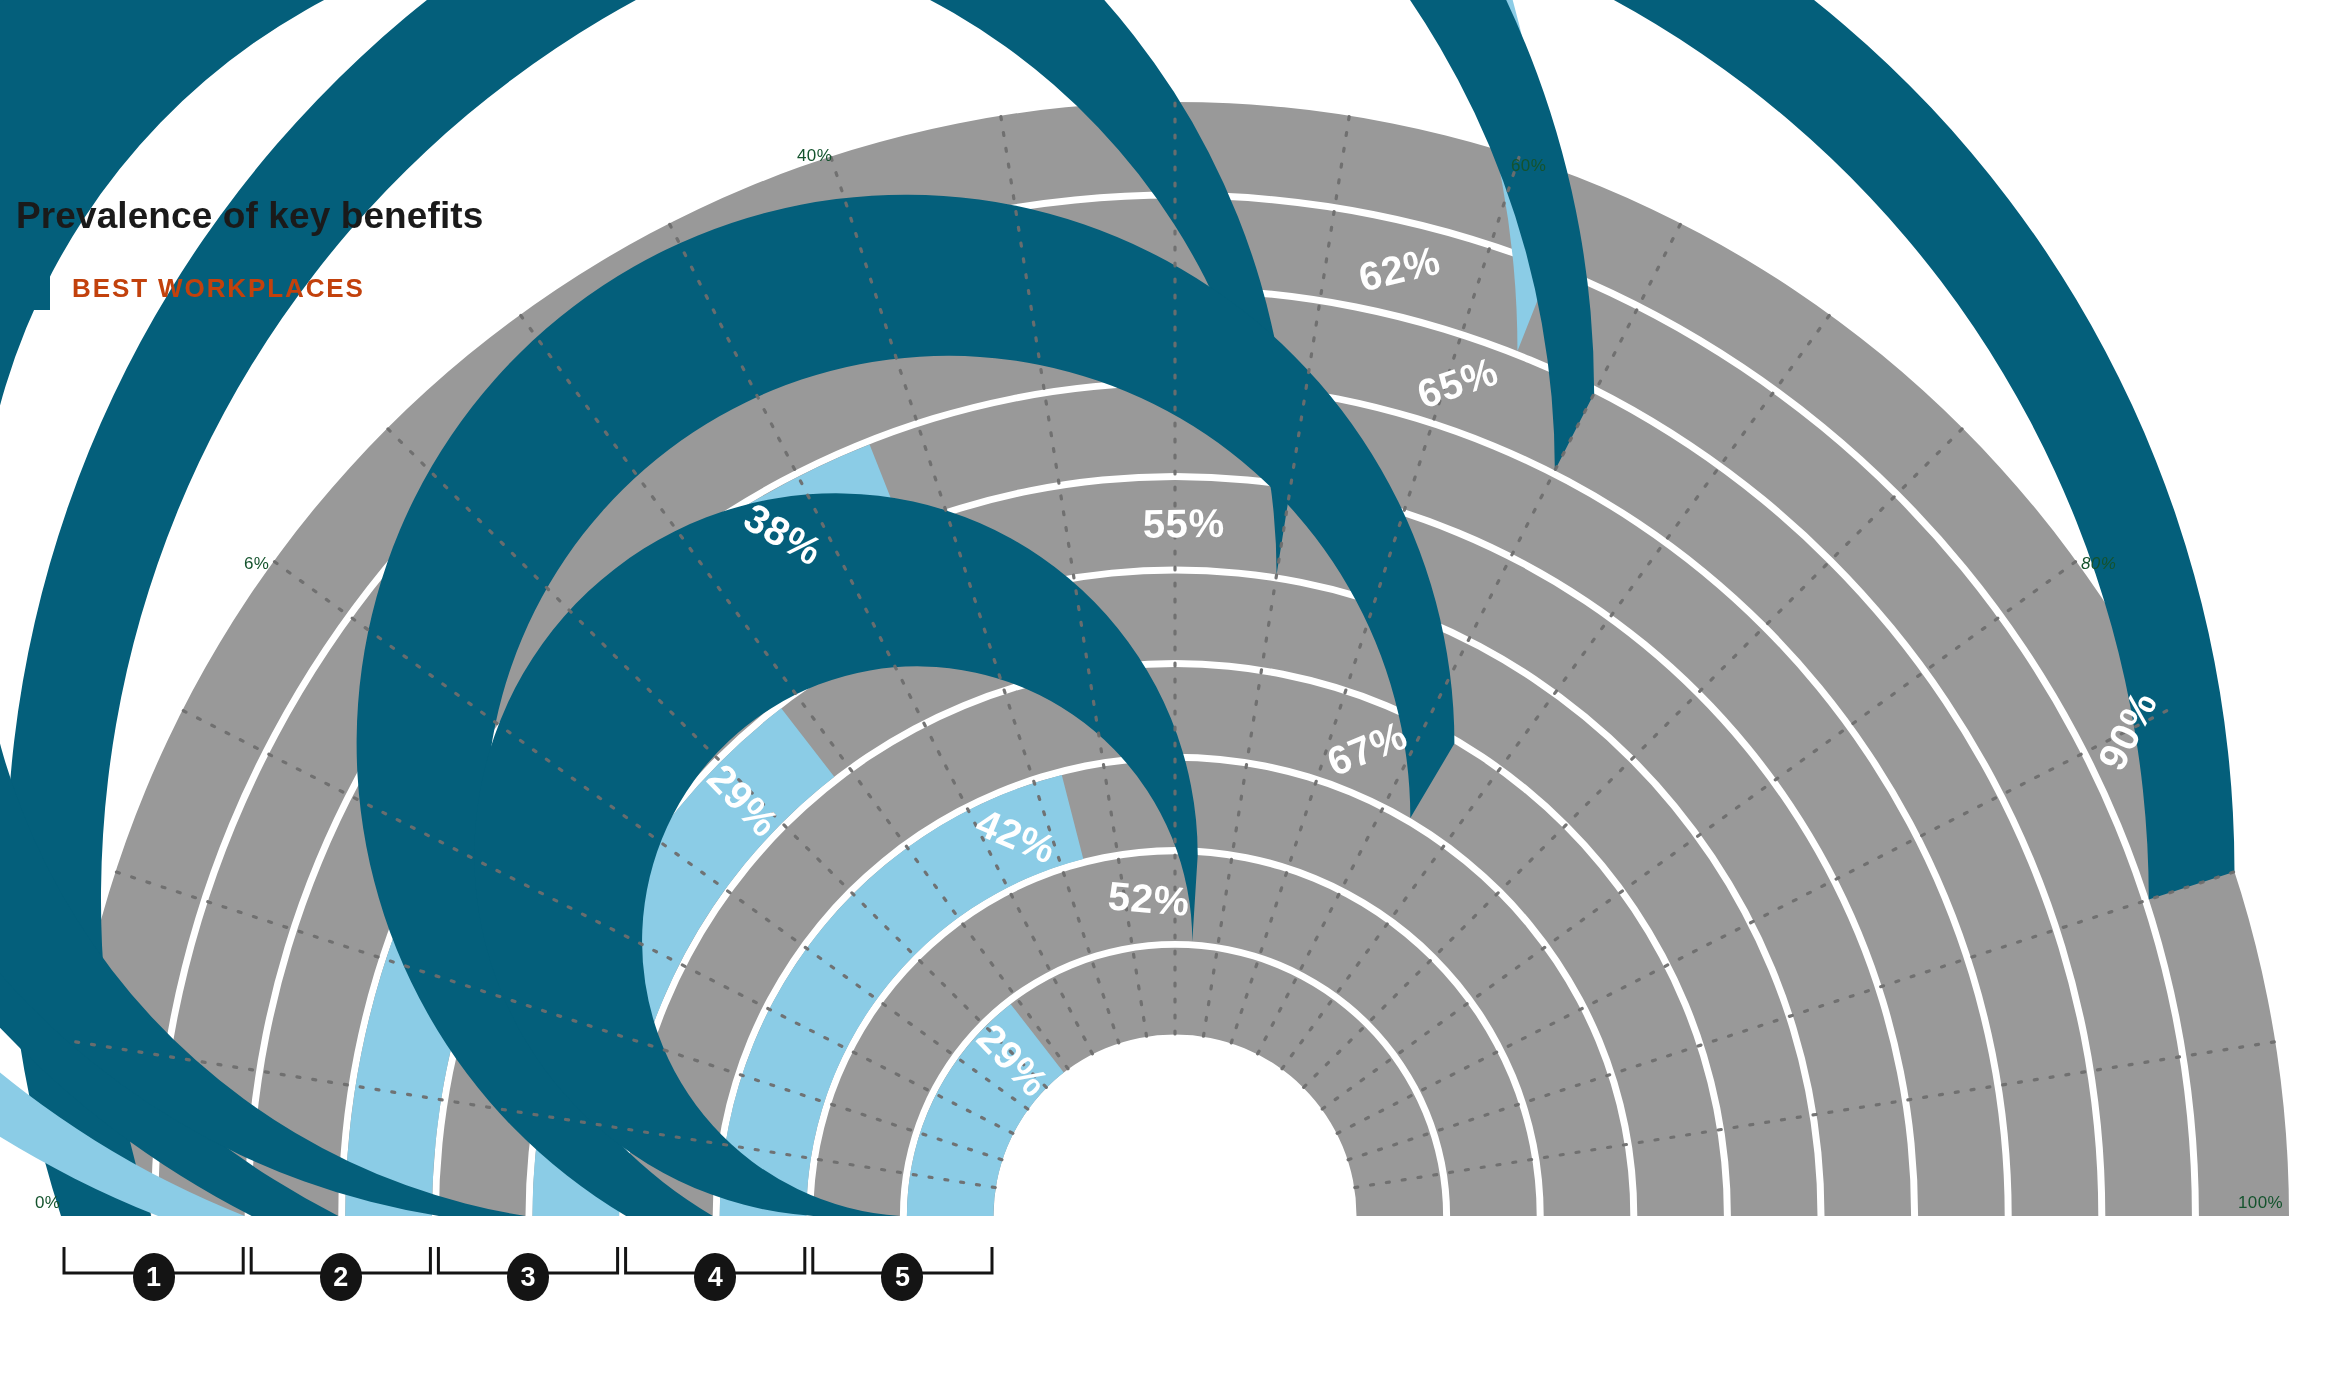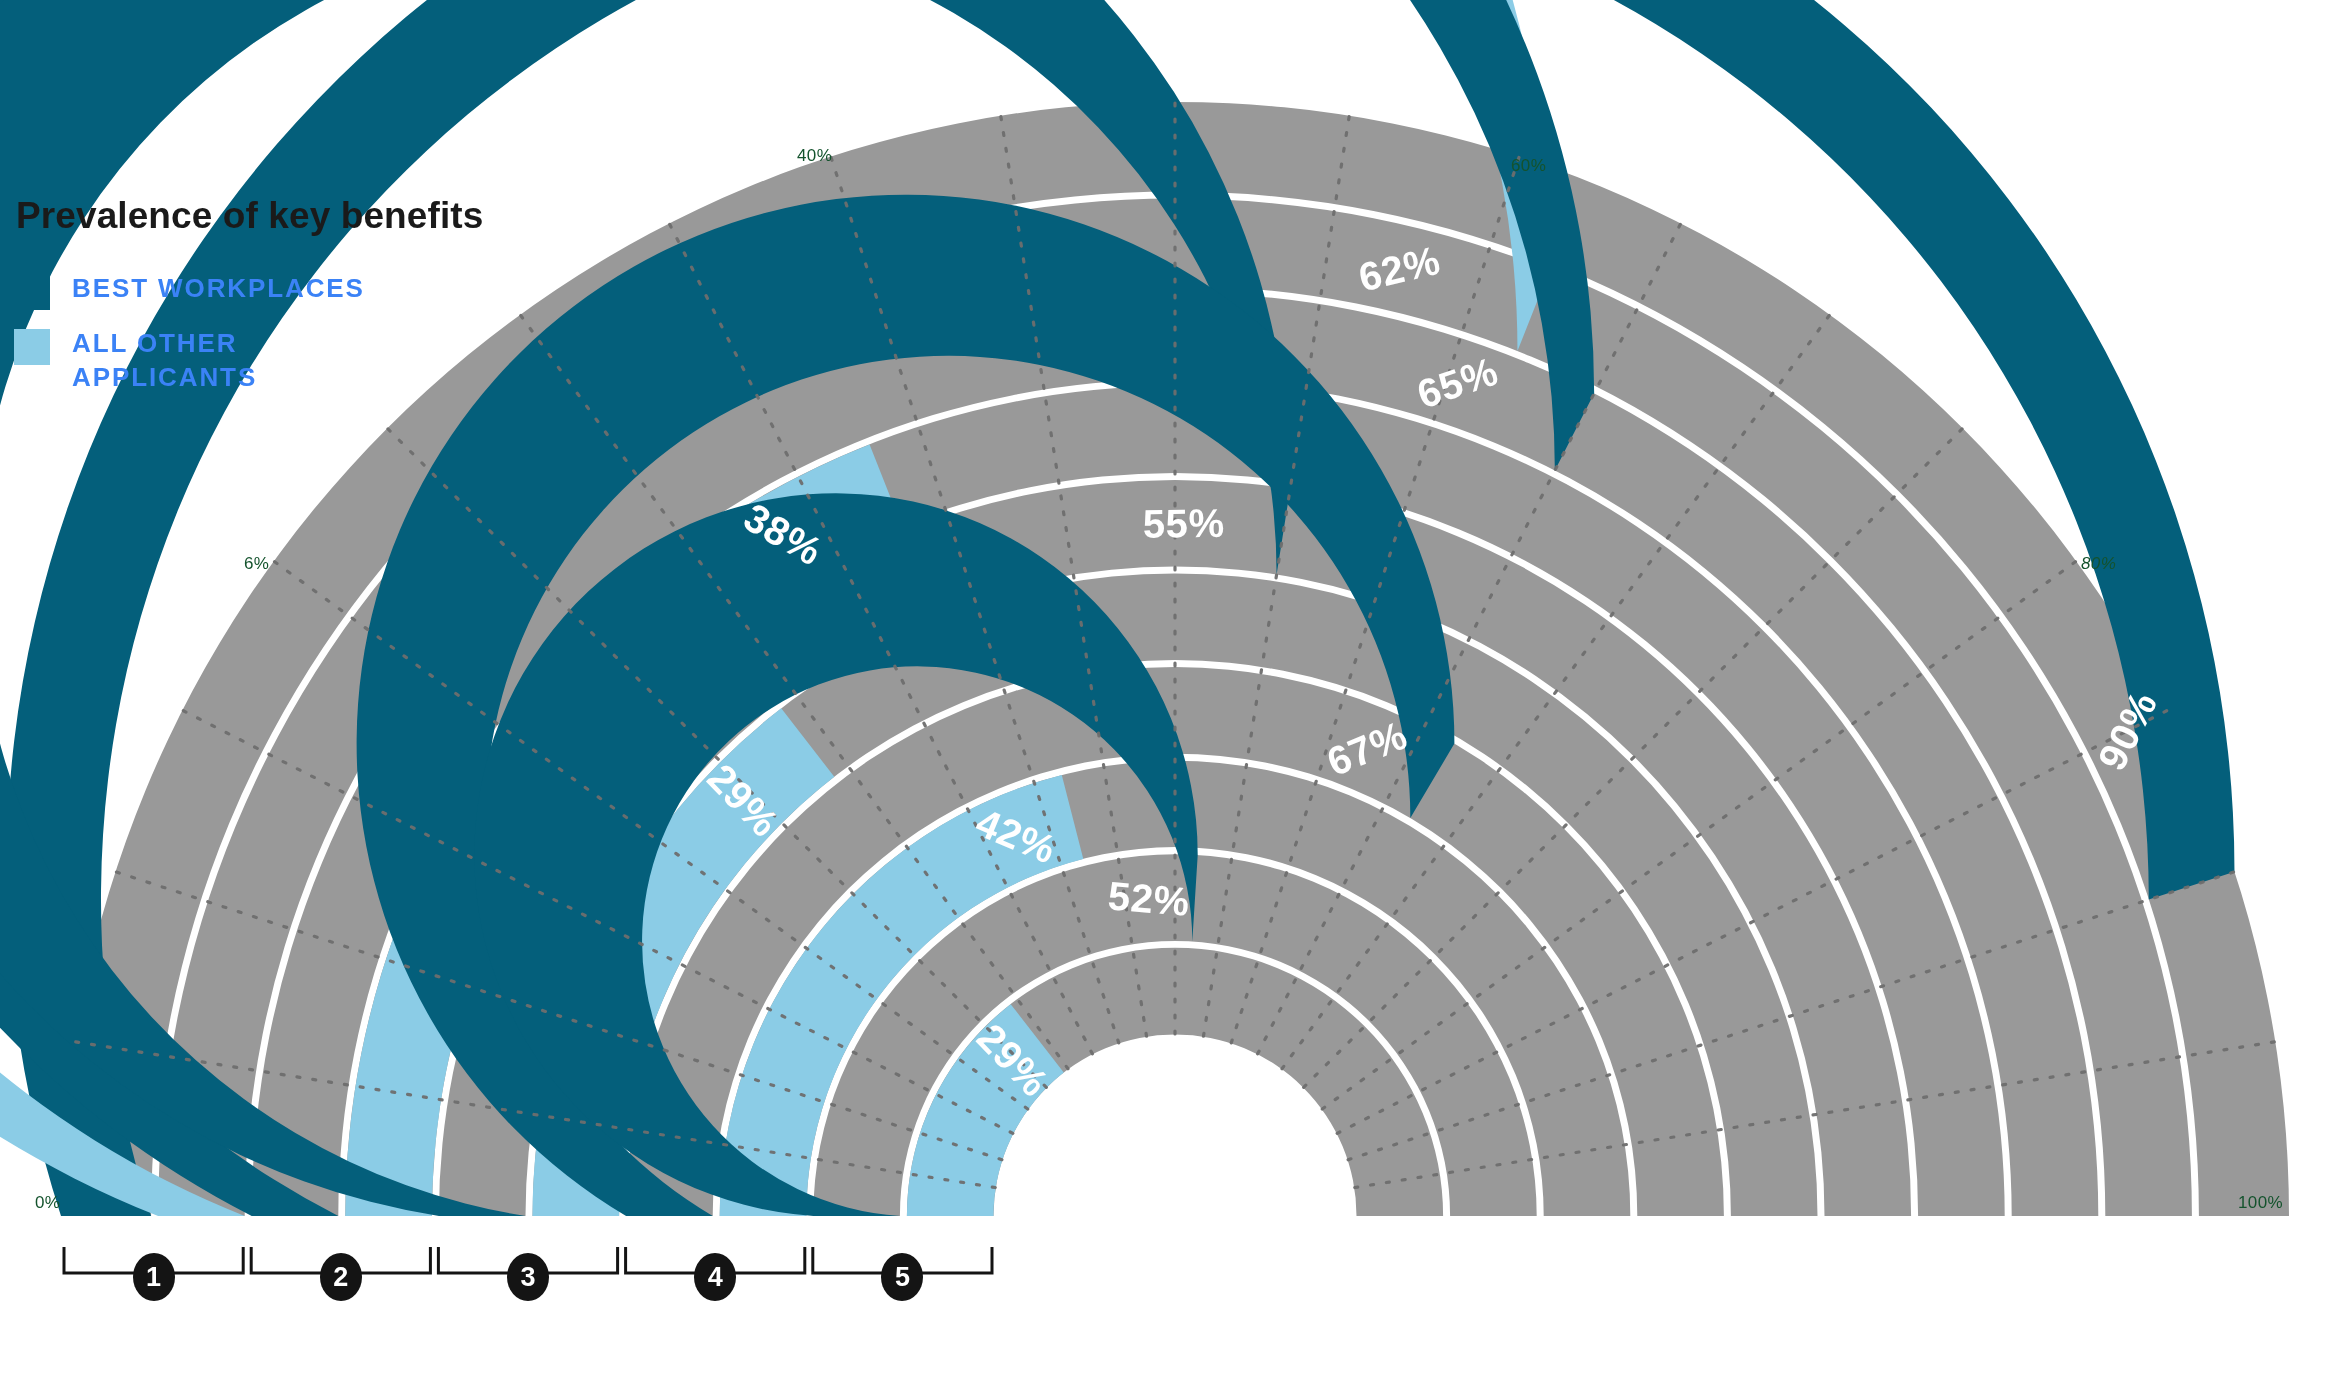--- a/index.html
+++ b/index.html
@@ -7,21 +7,21 @@
        font-family:"Liberation Sans","DejaVu Sans",sans-serif;color:#1a1a1a;}
   #chart-root{position:absolute;left:0;top:0;width:2338px;height:1390px;}
   svg#radial{position:absolute;left:0;top:0;width:2338px;height:1390px;display:block;}
 
   .legend-block{position:absolute;left:14px;top:196px;width:520px;}
   .legend-title{font-size:37px;font-weight:700;letter-spacing:0.1px;color:#1a1a1a;
                 line-height:1.1;margin:0 0 34px 2px;}
   .legend-row{display:flex;align-items:flex-start;margin-bottom:16px;}
   .legend-swatch{width:36px;height:36px;flex:0 0 36px;margin-right:22px;margin-top:3px;}
   .legend-label{font-size:26px;font-weight:700;letter-spacing:1.9px;line-height:1.32;
-                color:#3b82f6;text-transform:uppercase;white-space:pre-line;}
+                color:#c2410c;text-transform:uppercase;white-space:pre-line;}
 
   .axis-lab{position:absolute;font-size:17px;font-weight:400;color:#14532d;letter-spacing:0.4px;
             white-space:nowrap;}
 
   .arc-label{font-size:40px;font-weight:700;fill:#ffffff;letter-spacing:0.6px;
              font-family:"Liberation Sans","DejaVu Sans",sans-serif;}
 
   .tick-num{position:absolute;width:42px;height:48px;border-radius:50%;background:#141414;
             color:#ffffff;font-size:27px;font-weight:700;display:flex;align-items:center;
             justify-content:center;}
@@ -102,25 +102,20 @@
       </g>
   </svg>
 
   <div class="legend-block">
     <div class="legend-title">Prevalence of key benefits</div>
 
     <div class="legend-row">
       <span class="legend-swatch" id="sw0" style="background: rgb(4, 95, 123);"></span>
       <span class="legend-label">BEST WORKPLACES</span>
     </div>
-    <div class="legend-row">
-      <span class="legend-swatch" id="sw1" style="background: rgb(139, 204, 230);"></span>
-      <span class="legend-label">ALL OTHER
-APPLICANTS</span>
-    </div>
   </div>
 
   <div class="axis-lab" id="ax0" style="left:35px;top:1193px;">0%</div>
   <div class="axis-lab" id="ax1" style="left:244px;top:554px;">6%</div>
   <div class="axis-lab" id="ax2" style="left:797px;top:146px;">40%</div>
   <div class="axis-lab" id="ax3" style="left:1511px;top:156px;">60%</div>
   <div class="axis-lab" id="ax4" style="left:2081px;top:554px;font-style:italic;">80%</div>
   <div class="axis-lab" id="ax5" style="left:2238px;top:1193px;">100%</div>
 
   <div class="tick-num" style="left: 132.6px; top: 1253px;">1</div>

